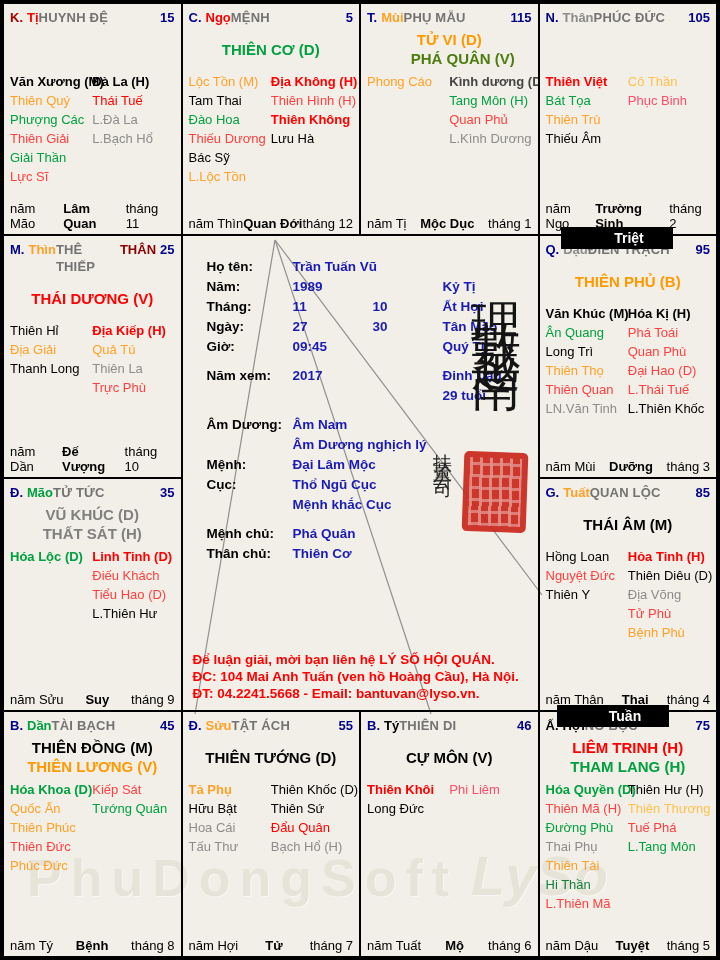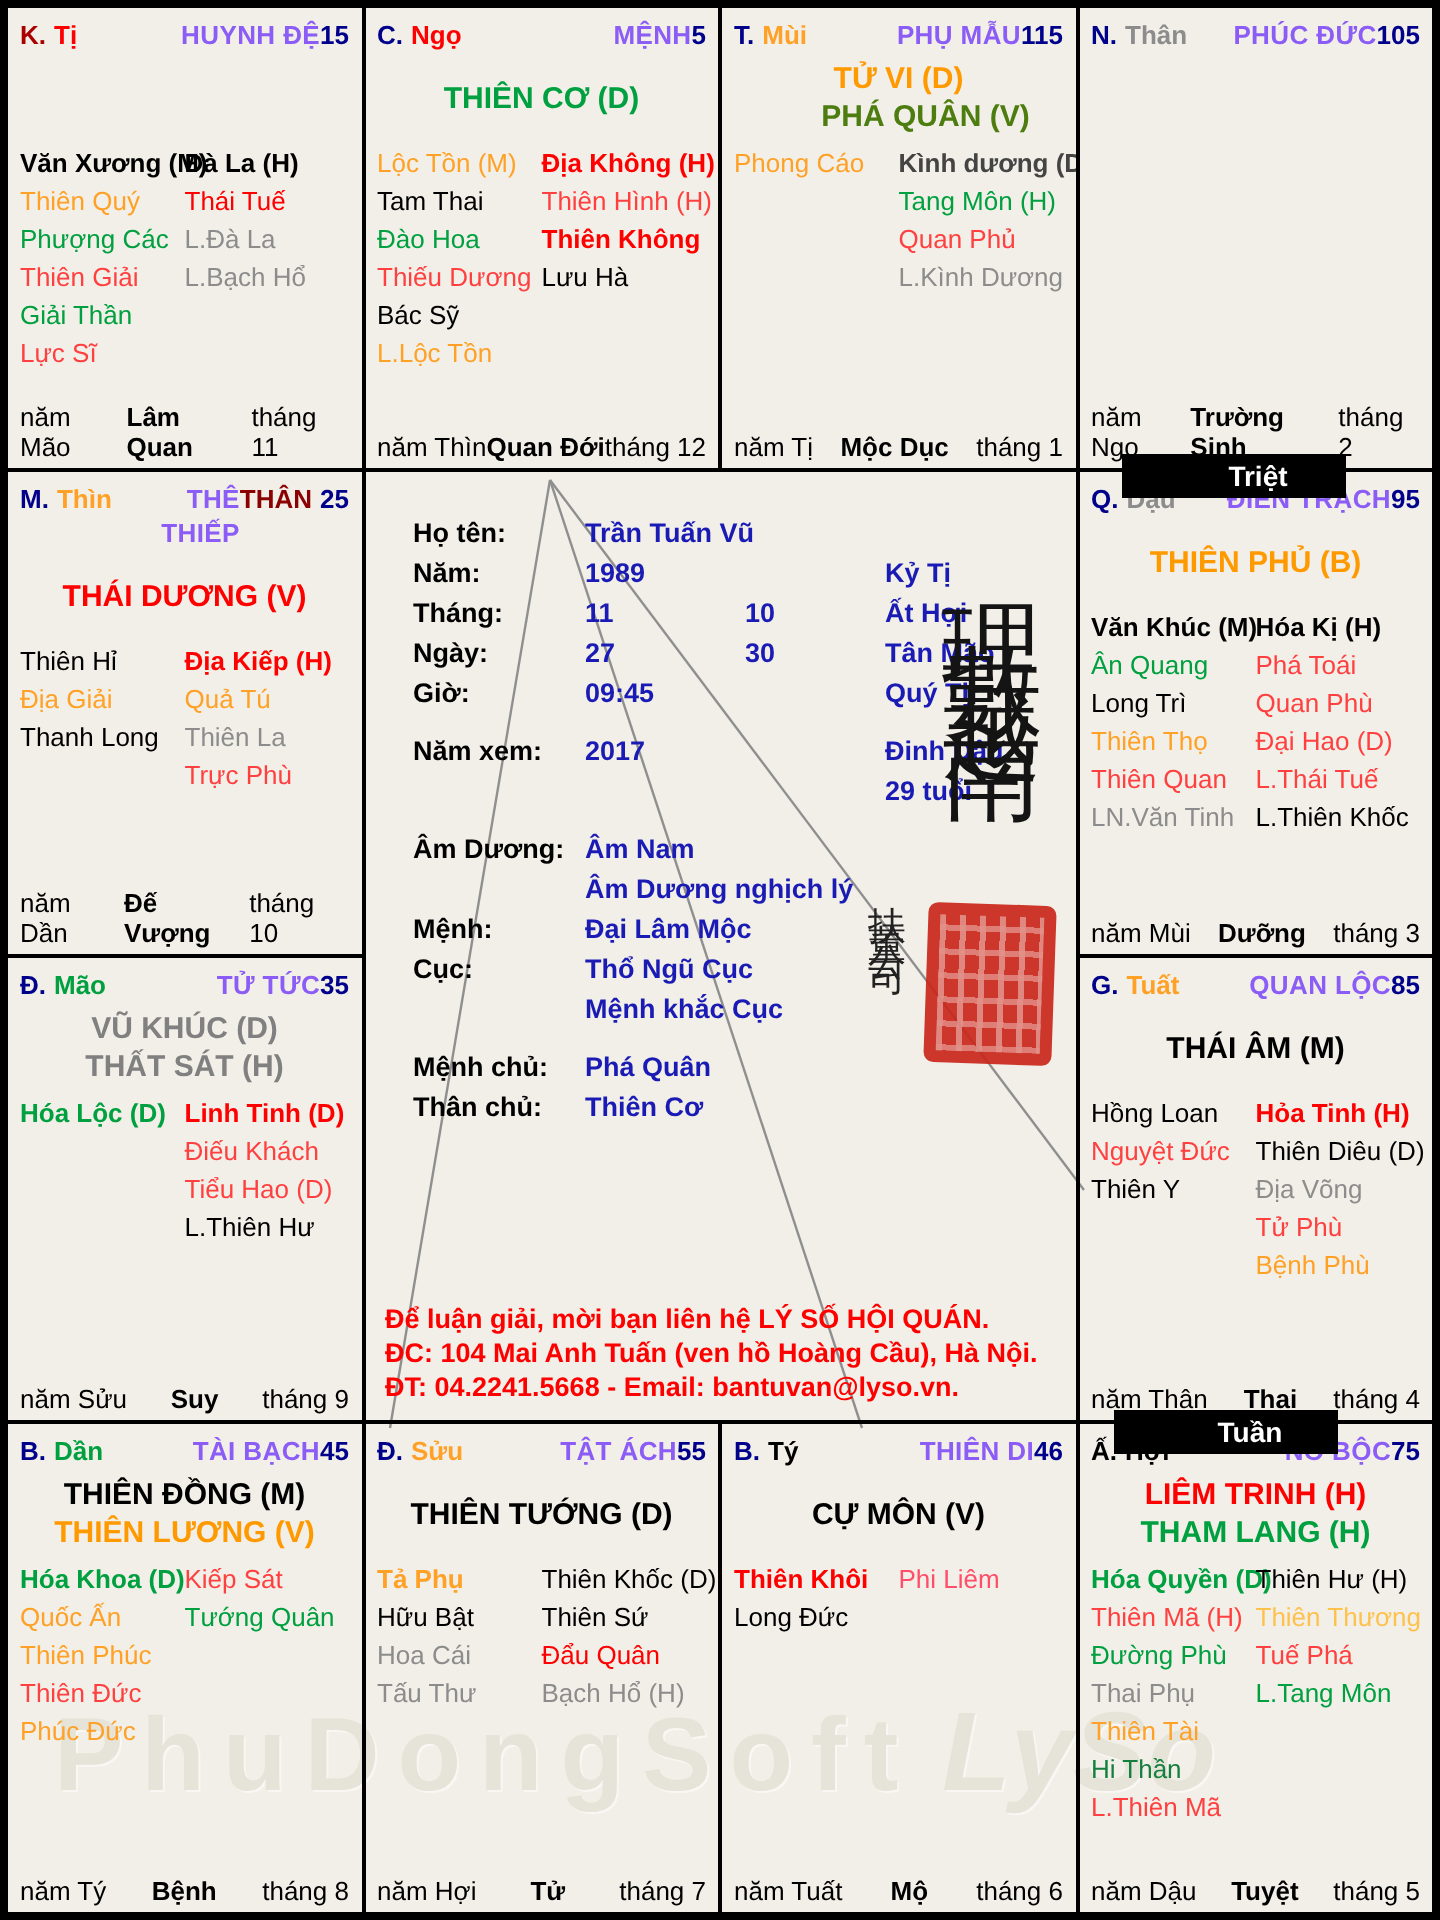--- a/index.html
+++ b/index.html
@@ -12,21 +12,21 @@
   }
   .overlay{position:absolute;inset:0;z-index:0;pointer-events:none;}
   .wm{position:absolute;z-index:0;font-weight:bold;color:#dcd8ca;opacity:.5;
       text-shadow:1px 1px 0 #fff;pointer-events:none;white-space:nowrap;}
   #wm1{left:24px;top:845px;font-size:52px;letter-spacing:9px;}
   #wm2{left:468px;top:840px;font-size:56px;font-style:italic;}
   .palace{position:relative;z-index:1;border:1px solid #000;box-sizing:border-box;
           padding:5px 6px 2px;overflow:hidden;background:transparent;}
   .hdr{display:flex;align-items:baseline;font-weight:bold;font-size:13px;line-height:17px;}
   .branch{margin-left:4px;}
-  .pname{flex:1;text-align:right;color:#8b5cf6;letter-spacing:.2px;}
+  .pname{flex:1;text-align:left;color:#737373;letter-spacing:.2px;}
   .pbody{color:#8b0000;margin-right:4px;}
   .pnum{color:#00008B;}
   .mainstars{height:46px;display:flex;flex-direction:column;justify-content:center;
              align-items:center;font-weight:bold;font-size:15px;line-height:19px;}
   .cols{display:flex;}
   .col{width:50%;font-size:13px;line-height:19px;}
   .star{white-space:nowrap;}
   .foot{position:absolute;left:6px;right:6px;bottom:3px;display:flex;
         justify-content:space-between;font-size:13px;}
   .stage{font-weight:bold;}
@@ -161,20 +161,32 @@
       </div>
     </div>
   <div class="palace">
       <div class="hdr">
         <span class="stem" style="color: rgb(0, 0, 139);">N.</span>
         <span class="branch" style="color: rgb(140, 140, 140);">Thân</span>
         <span class="pname">PHÚC ĐỨC</span>
         <span class="pnum">105</span>
       </div>
       <div class="mainstars"></div>
+      <div class="cols">
+        <div class="col">
+          <div class="star" style="color: rgb(255, 0, 0); font-weight: bold;">Thiên Việt</div>
+          <div class="star" style="color: rgb(0, 160, 64);">Bát Tọa</div>
+          <div class="star" style="color: rgb(255, 161, 38);">Thiên Trù</div>
+          <div class="star" style="color: rgb(0, 0, 0);">Thiếu Âm</div>
+        </div>
+        <div class="col">
+          <div class="star" style="color: rgb(255, 193, 77);">Cô Thần</div>
+          <div class="star" style="color: rgb(255, 77, 106);">Phục Binh</div>
+        </div>
+      </div>
       <div class="foot">
         <span class="fy">năm Ngọ</span>
         <span class="stage">Trường Sinh</span>
         <span class="fm">tháng 2</span>
       </div>
     </div>
   <div class="palace">
       <div class="hdr">
         <span class="stem" style="color: rgb(0, 0, 139);">M.</span>
         <span class="branch" style="color: rgb(255, 161, 38);">Thìn</span>

